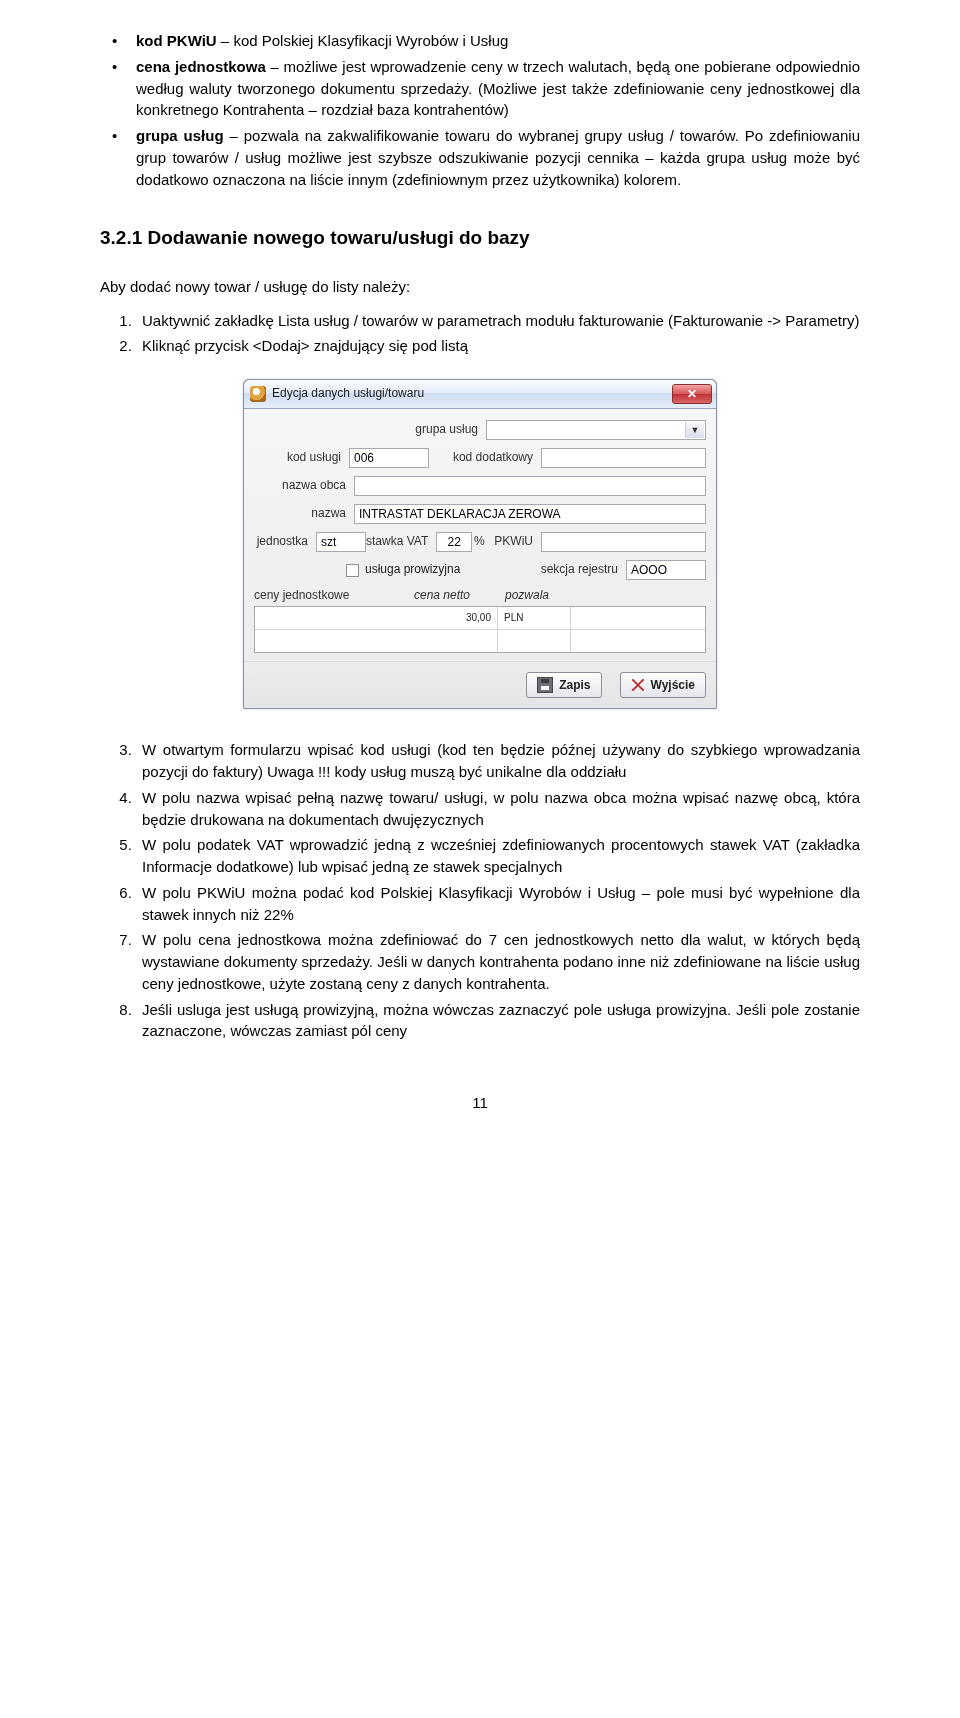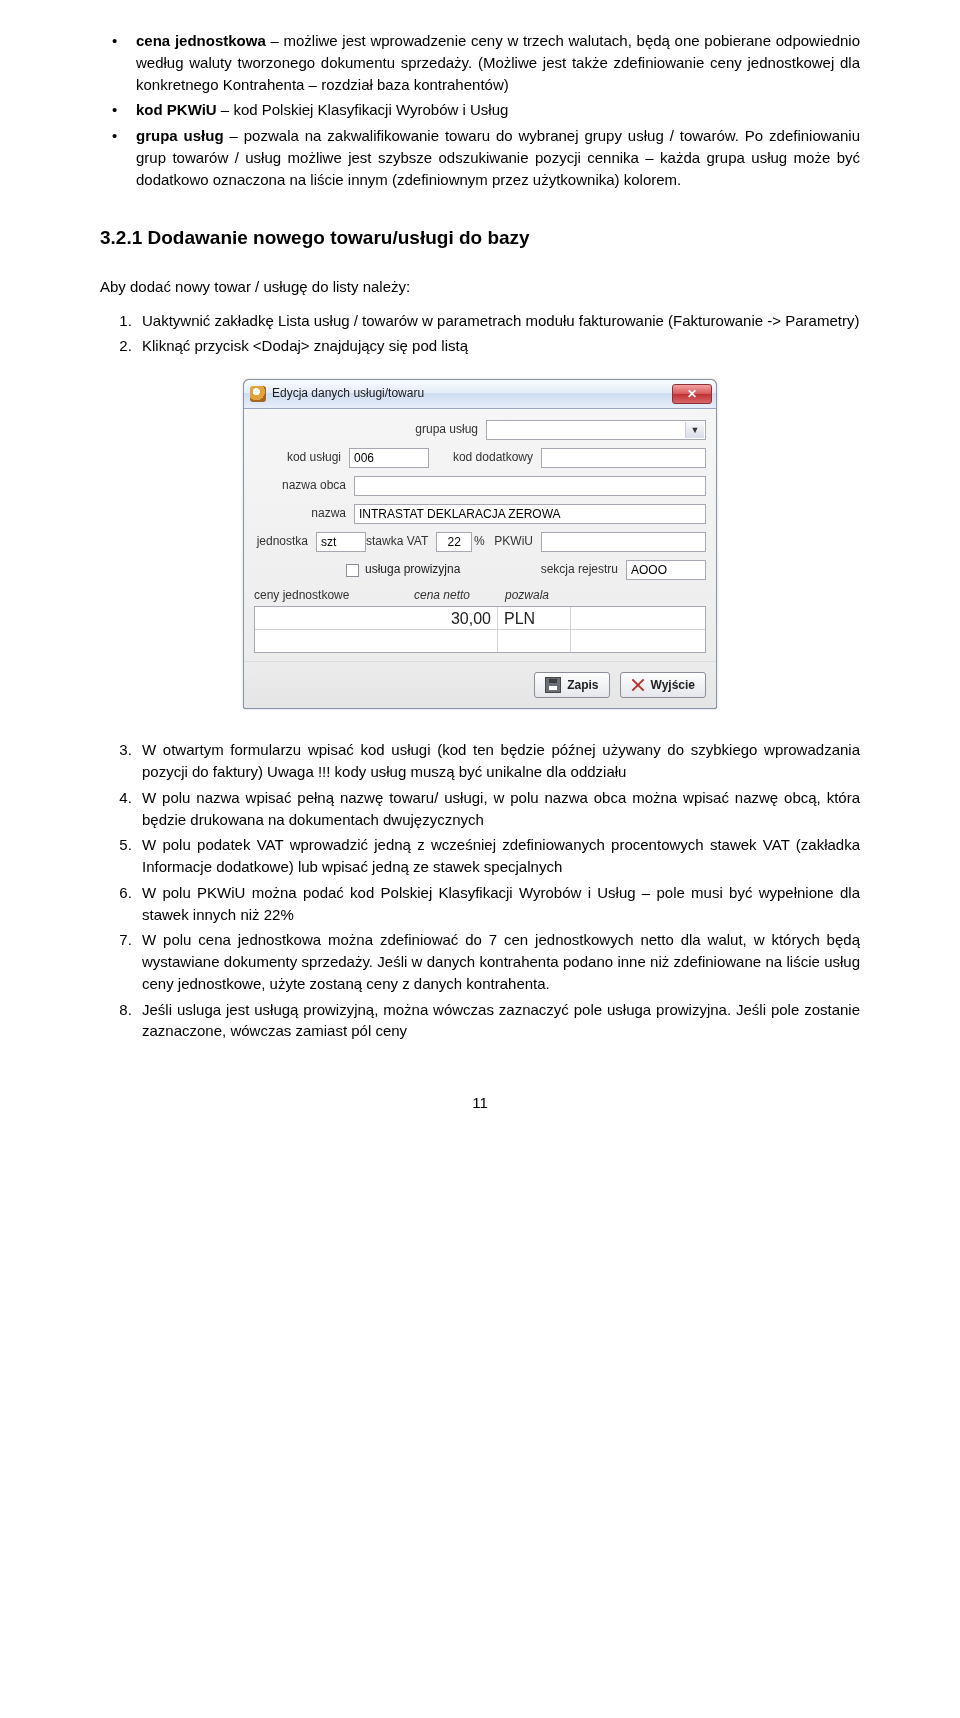--- a/index.html
+++ b/index.html
@@ -156,29 +156,29 @@
     display: flex;
     height: 22px;
     align-items: stretch;
   }
   .pcell {
     border-right: 1px solid #d0d3dc;
     display: flex;
     align-items: center;
     justify-content: flex-end;
     padding: 0 6px;
-    font-size: 16px;
+    font-size: 10px;
   }
   .pcell:last-child { border-right: none;}
   .prow + .prow { border-top: 1px solid #d0d3dc; }
   .btnbar {
     display: flex;
     justify-content: flex-end;
     padding: 10px 10px 10px;
-    gap: 10px;
+    gap: 18px;
     background: linear-gradient(#ececec, #e5e5e5);
     border-top: 1px solid #dcdcdc;
   }
   .btn {
     height: 24px;
     padding: 0 10px;
     border: 1px solid #8b8e97;
     border-radius: 3px;
     background: linear-gradient(#fefefe, #e5e7ec);
     display: flex;
@@ -216,22 +216,22 @@
     margin-top: 50px;
     font-size: 15px;
   }
   .bold { font-weight: bold; }
 </style>
 </head>
 <body>
 
 <div class="page">
   <ul class="bullets">
+    <li><span class="bold">kod PKWiU</span><span> – kod Polskiej Klasyfikacji Wyrobów i Usług</span></li>
     <li><span class="bold">cena jednostkowa</span><span> – możliwe jest wprowadzenie ceny w trzech walutach, będą one pobierane odpowiednio według waluty tworzonego dokumentu sprzedaży. (Możliwe jest także zdefiniowanie ceny jednostkowej dla konkretnego Kontrahenta – rozdział baza kontrahentów)</span></li>
-    <li><span class="bold">kod PKWiU</span><span> – kod Polskiej Klasyfikacji Wyrobów i Usług</span></li>
     <li><span class="bold">grupa usług</span><span> – pozwala na zakwalifikowanie towaru do wybranej grupy usług / towarów. Po zdefiniowaniu grup towarów / usług możliwe jest szybsze odszukiwanie pozycji cennika – każda grupa usług może być dodatkowo oznaczona na liście innym (zdefiniownym przez użytkownika) kolorem.</span></li>
   </ul>
 
   <h2 class="section">3.2.1 Dodawanie nowego towaru/usługi do bazy</h2>
 
   <p class="lead">Aby dodać nowy towar /&nbsp;usługę do listy należy:</p>
 
   <ol class="num">
     <li>Uaktywnić zakładkę Lista usług /&nbsp;towarów w parametrach modułu fakturowanie (Fakturowanie -&gt; Parametry)</li>
     <li>Kliknąć przycisk &lt;Dodaj&gt; znajdujący się pod listą</li>

